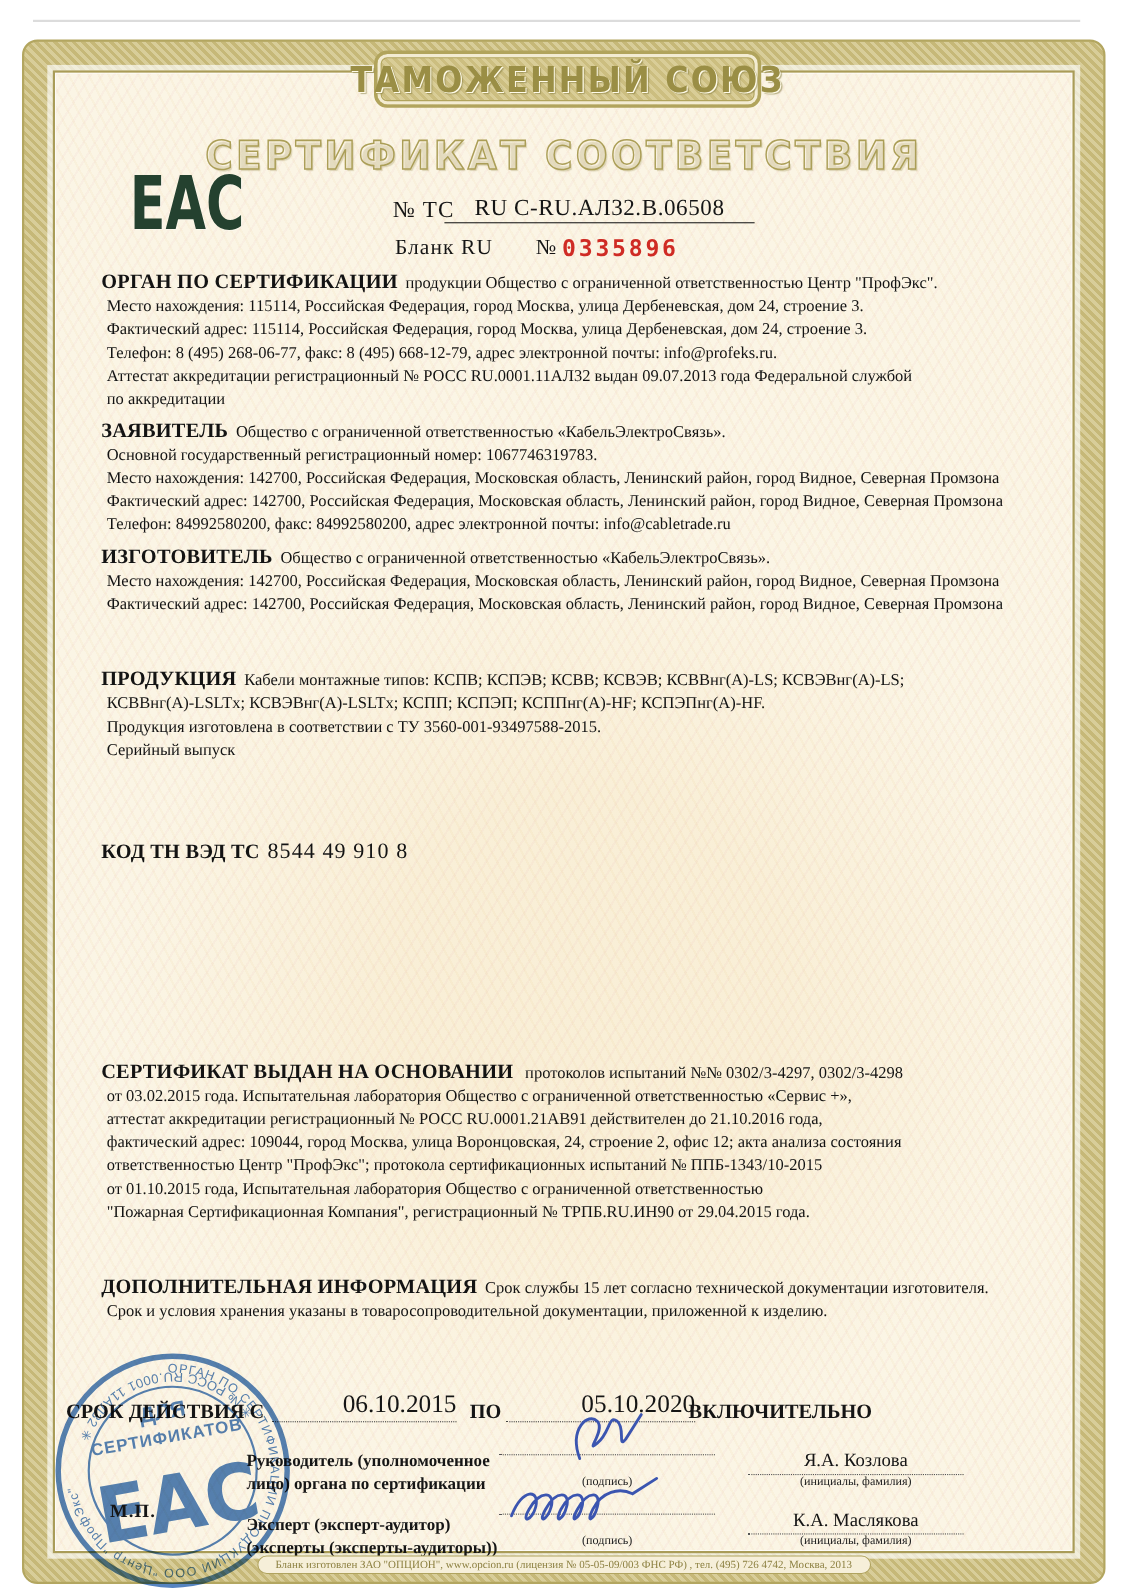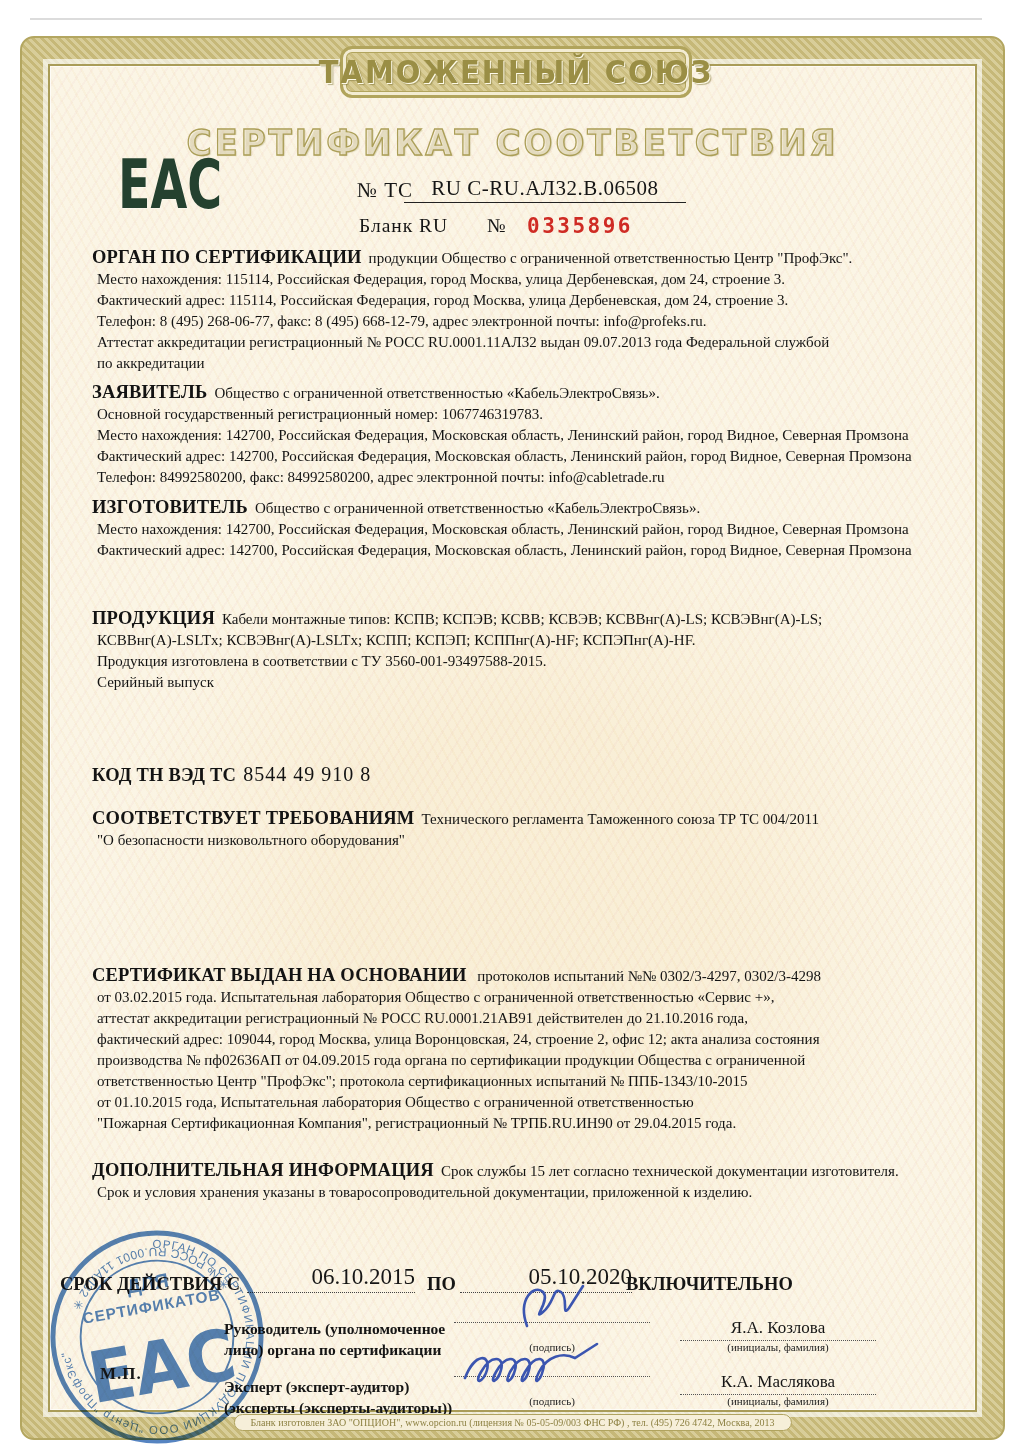--- a/index.html
+++ b/index.html
@@ -41,21 +41,21 @@
             text-shadow:1.5px 1.5px 1px rgba(160,150,90,.35); transform:scaleY(1.05); white-space:nowrap; }
 
   .certno-row { position:absolute; left:0; top:138px; width:100%; height:30px; font-size:21px; }
   .certno-label { position:absolute; left:335px; top:2px; letter-spacing:1px; }
   .certno-value { position:absolute; left:382px; top:0; width:282px; text-align:center; letter-spacing:.5px; }
   .certno-line { position:absolute; left:382px; top:26px; width:282px; border-bottom:1.5px solid #222; }
   .series-row { position:absolute; left:0; top:176px; width:100%; height:28px; font-size:19.5px; }
   .series-label { position:absolute; left:337px; top:1px; letter-spacing:1px; }
   .series-sign { position:absolute; left:465px; top:1px; }
   .series-no { position:absolute; left:489px; top:0; font-family:"DejaVu Sans Mono", monospace;
-               font-weight:bold; font-size:21px; letter-spacing:2.5px; color:#cf2b24;margin-left:16px; }
+               font-weight:bold; font-size:21px; letter-spacing:2.5px; color:#cf2b24; }
 
   
   .sec { position:absolute; left:38px; width:910px; font-size:15px; line-height:21px; color:#131313;margin-left:32px; }
   .sec .hd { font-family:"Liberation Serif", serif; font-weight:bold; font-size:18.5px; letter-spacing:.2px; padding-right:7px; }
   .sec .ln { padding-left:5px; }
   .code-val { font-size:20px; letter-spacing:1px; }
 
   
   .validity { position:absolute; left:0; top:1226px; width:100%; height:40px; }
   .v-label { position:absolute; font-weight:bold; font-size:18.5px; top:10px; }
@@ -136,31 +136,26 @@
     <span class="hd">ПРОДУКЦИЯ</span><span>Кабели монтажные типов: КСПВ; КСПЭВ; КСВВ; КСВЭВ; КСВВнг(А)-LS; КСВЭВнг(А)-LS;</span>
     <div class="ln">КСВВнг(А)-LSLTx; КСВЭВнг(А)-LSLTx; КСПП; КСПЭП; КСППнг(А)-HF; КСПЭПнг(А)-HF.</div>
     <div class="ln">Продукция изготовлена в соответствии с ТУ 3560-001-93497588-2015.</div>
     <div class="ln">Серийный выпуск</div>
   </div>
 
   <div class="sec" style="top:726px">
     <span class="hd">КОД ТН ВЭД ТС</span><span class="code-val">8544 49 910 8</span>
   </div>
 
-  <div class="sec" style="top:770px">
-    <span class="hd">СООТВЕТСТВУЕТ ТРЕБОВАНИЯМ</span><span>Технического регламента Таможенного союза ТР ТС 004/2011</span>
-    <div class="ln">"О безопасности низковольтного оборудования"</div>
-  </div>
 
   <div class="sec" style="top:927px">
     <span class="hd">СЕРТИФИКАТ ВЫДАН НА ОСНОВАНИИ</span> <span>протоколов испытаний №№ 0302/3-4297, 0302/3-4298</span>
     <div class="ln">от 03.02.2015 года. Испытательная лаборатория Общество с ограниченной ответственностью «Сервис +»,</div>
     <div class="ln">аттестат аккредитации регистрационный № РОСС RU.0001.21АВ91 действителен до 21.10.2016 года,</div>
     <div class="ln">фактический адрес: 109044, город Москва, улица Воронцовская, 24, строение 2, офис 12; акта анализа состояния</div>
-    <div class="ln">производства № пф02636АП от 04.09.2015 года органа по сертификации продукции Общества с ограниченной</div>
     <div class="ln">ответственностью Центр "ПрофЭкс"; протокола сертификационных испытаний № ППБ-1343/10-2015</div>
     <div class="ln">от 01.10.2015 года, Испытательная лаборатория Общество с ограниченной ответственностью</div>
     <div class="ln">"Пожарная Сертификационная Компания", регистрационный № ТРПБ.RU.ИН90 от 29.04.2015 года.</div>
   </div>
 
   <div class="sec" style="top:1122px">
     <span class="hd">ДОПОЛНИТЕЛЬНАЯ ИНФОРМАЦИЯ</span><span>Срок службы 15 лет согласно технической документации изготовителя.</span>
     <div class="ln">Срок и условия хранения указаны в товаросопроводительной документации, приложенной к изделию.</div>
   </div>
 

